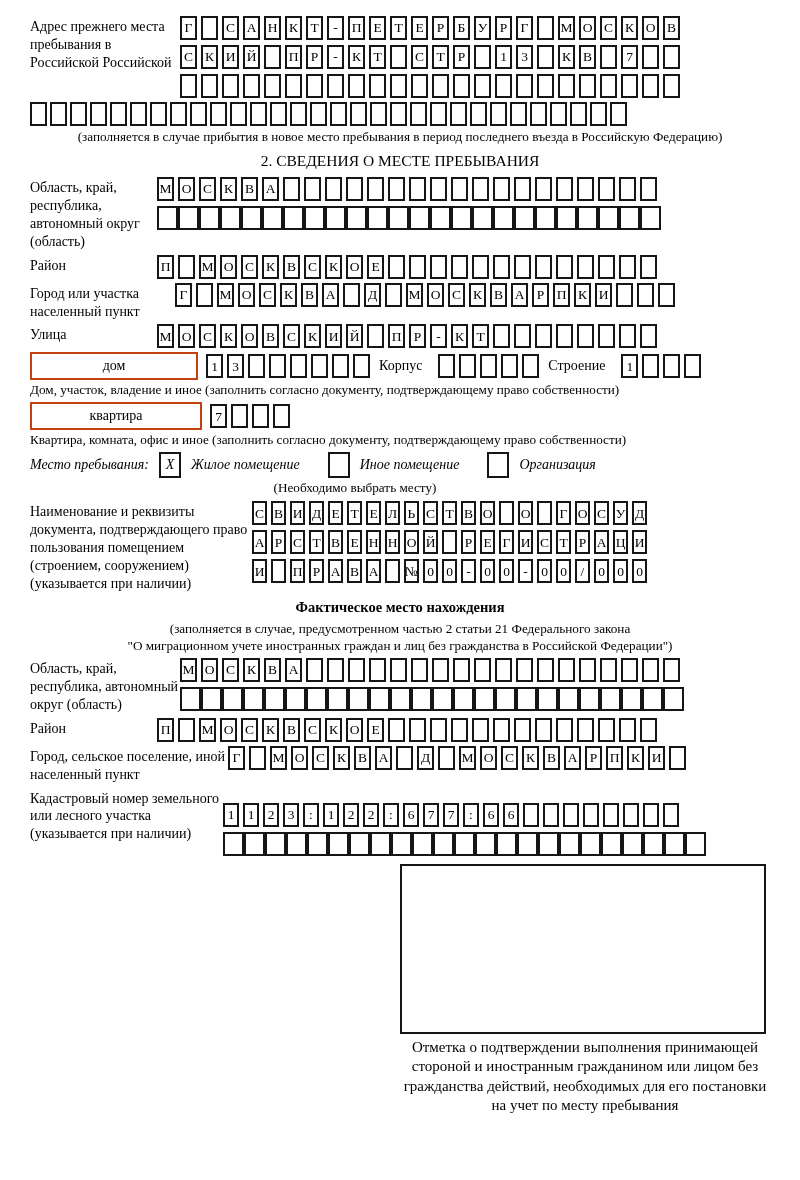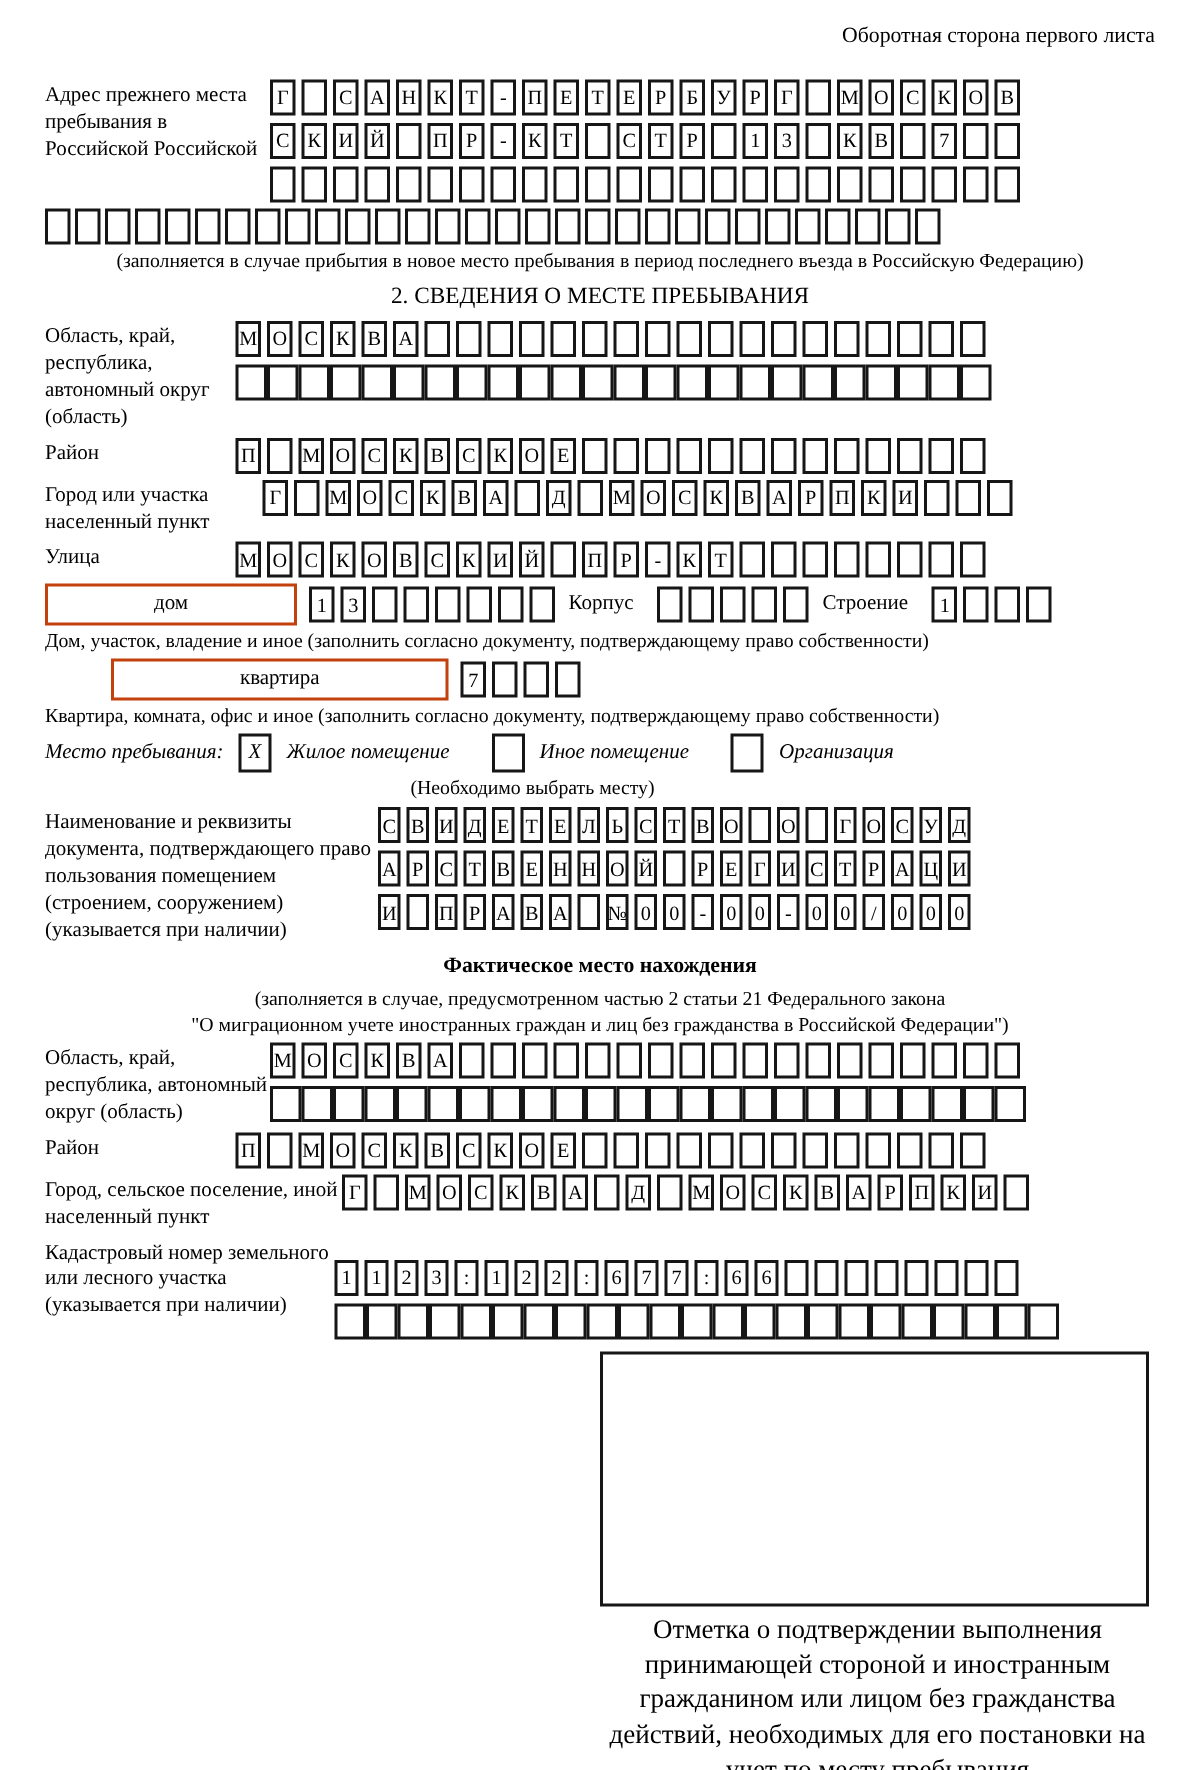--- a/index.html
+++ b/index.html
@@ -36,45 +36,44 @@
   .note.center { text-align:center; }
 
   .sec-title { text-align:center; font-weight:normal; font-size:15.5px; margin:7px 0 7px; }
   .sub-title { text-align:center; font-weight:bold; font-size:14.5px; margin:6px 0 5px; }
 
   .inline-row { display:flex; align-items:center; margin-bottom:2px; }
   .widebox {
     border:2px solid #c2410c; height:28px; flex-shrink:0;
     display:flex; align-items:center; justify-content:center; font-size:14px;
   }
-  .house-box { width:168px; } .apt-box { width:225px;margin-left:44px; }
+  .house-box { width:168px; } .apt-box { width:172px; }
   .inline-label { font-size:14px; padding:0 16px 0 9px; white-space:nowrap; }
   .ml8 { margin-left:8px; }
 
   .resid-row { display:flex; align-items:center; margin:4px 0 2px;font-style:italic; }
   .resid-label { font-size:14px; margin-right:10px; }
   .checkbox {
     width:22px; height:26px; border:2px solid #161616; flex-shrink:0;
     display:flex; align-items:center; justify-content:center; font-size:14px;
   }
   .opt-label { font-size:14px; margin:0 28px 0 10px; }
   .resid-note { font-size:13.2px; width:300px; margin-left:175px; text-align:center; margin-bottom:5px; }
 
   .cad-offset { margin-top:15px; }
 
   .stamp-wrap { width:370px; margin-left:auto; margin-top:8px; }
   .stamp-box { width:366px; height:170px; border:2px solid #161616; }
-  .stamp-caption { font-size:18px; line-height:1.3; text-align:center; margin-top:4px; }
+  .stamp-caption { font-size:15px; line-height:1.3; text-align:center; margin-top:4px; }
 </style>
 </head>
 <body>
 
 <div class="page">
 
-  <div class="corner">Оборотная сторона первого листа</div>
 
   <div class="field">
     <div class="flabel w150">Адрес прежнего места пребывания в Российской Российской</div>
     <div class="rows">
       <div class="cellrow">
           <span class="cell">Г</span>
           <span class="cell"></span>
           <span class="cell">С</span>
           <span class="cell">А</span>
           <span class="cell">Н</span>

